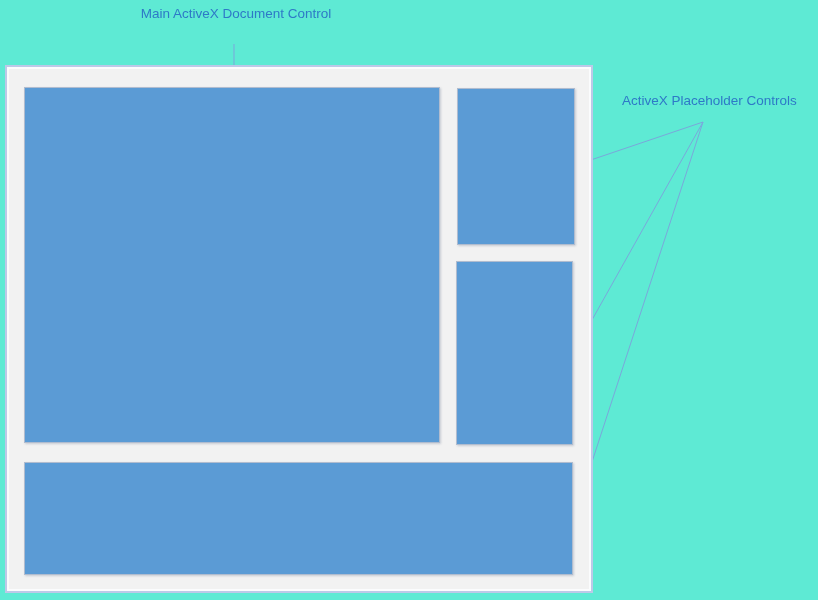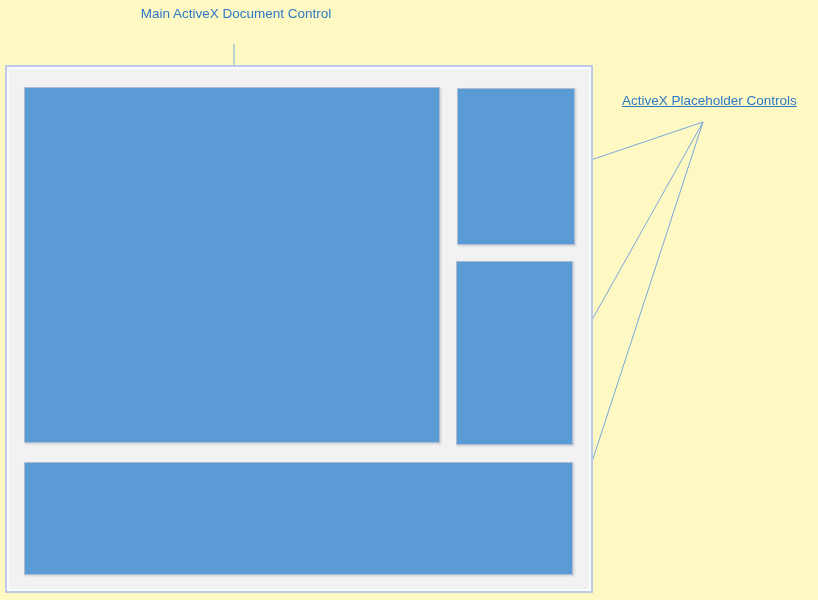--- a/index.html
+++ b/index.html
@@ -5,40 +5,39 @@
   html, body {
     margin: 0;
     padding: 0;
     background: #ffffff;
     font-family: "Liberation Sans", sans-serif;
   }
   .page {
     position: relative;
     width: 818px;
     height: 600px;
-    background: #fef9c3;
+    background: #5eead4;
     overflow: hidden;
   }
   .callout-label {
     position: absolute;
     font-size: 13.5px;
     line-height: 18px;
     color: #2e79c7;
   }
   .main-label {
     left: 131px;
     top: 5px;
     width: 210px;
     text-align: center;
   }
   .placeholder-label {
     left: 622px;
     top: 92px;
     white-space: nowrap;
-    text-decoration: underline;
   }
   .leaders {
     position: absolute;
     left: 0;
     top: 0;
     width: 818px;
     height: 600px;
     pointer-events: none;
   }
   .container {

